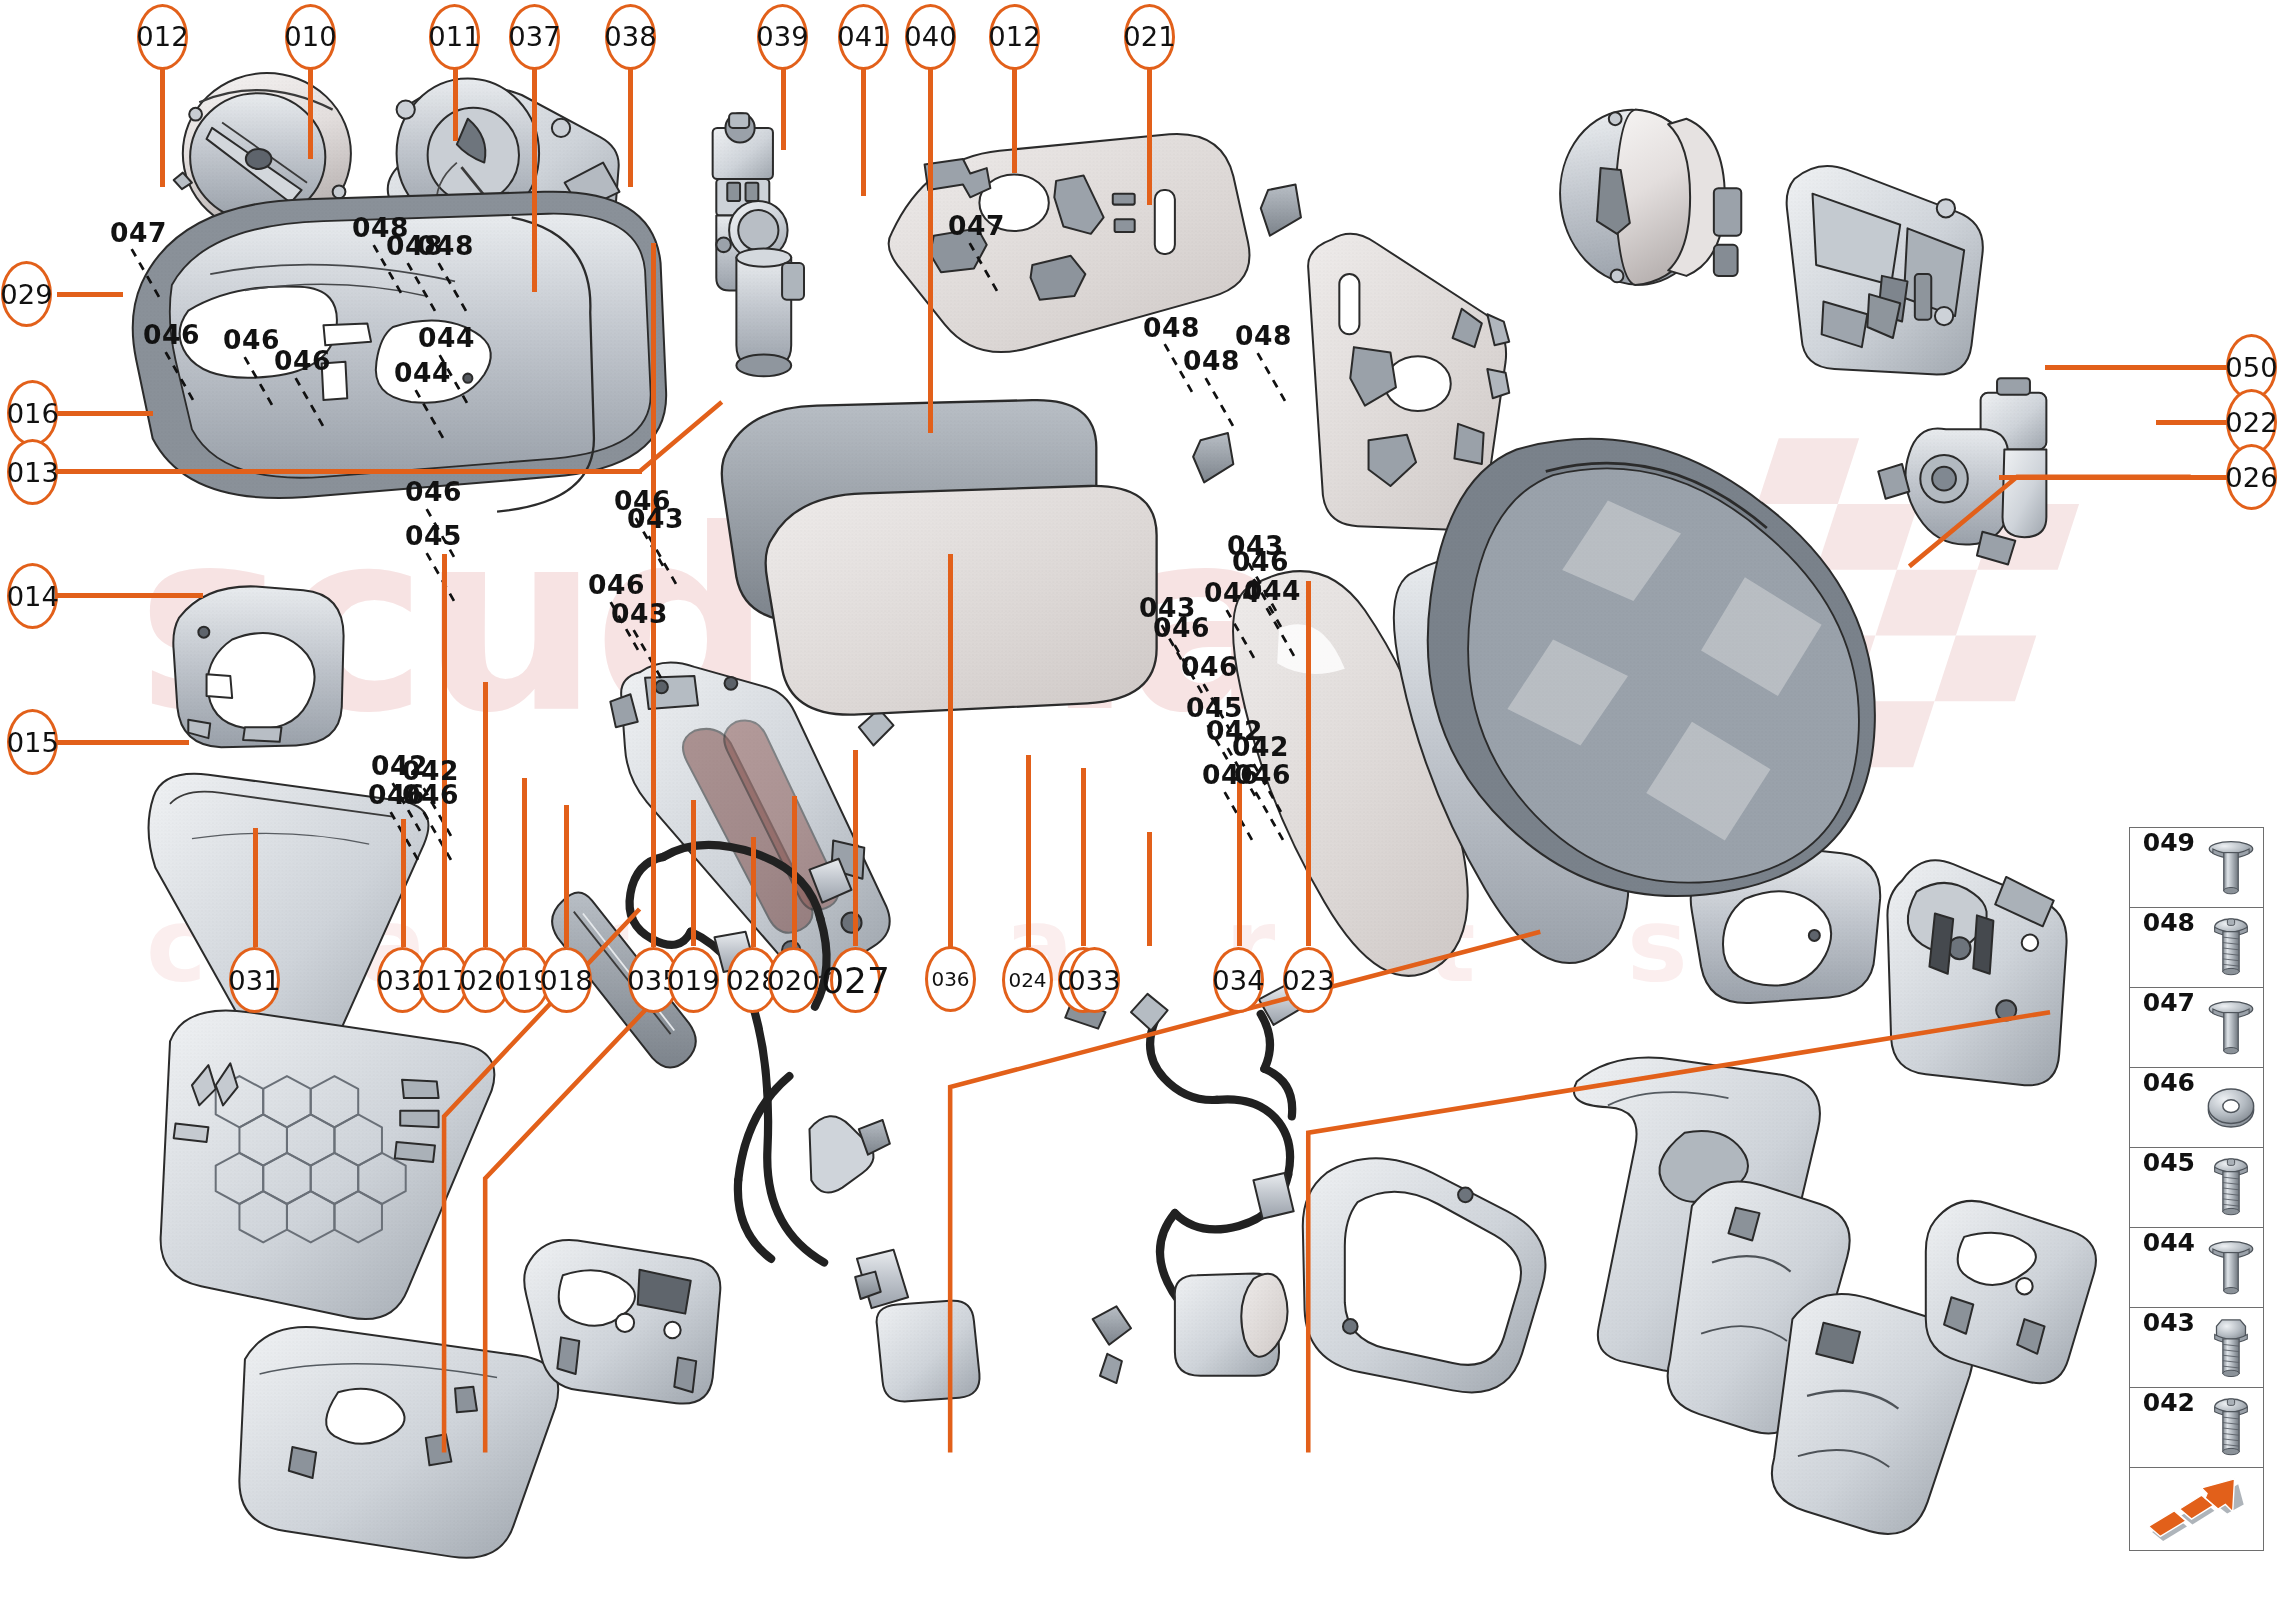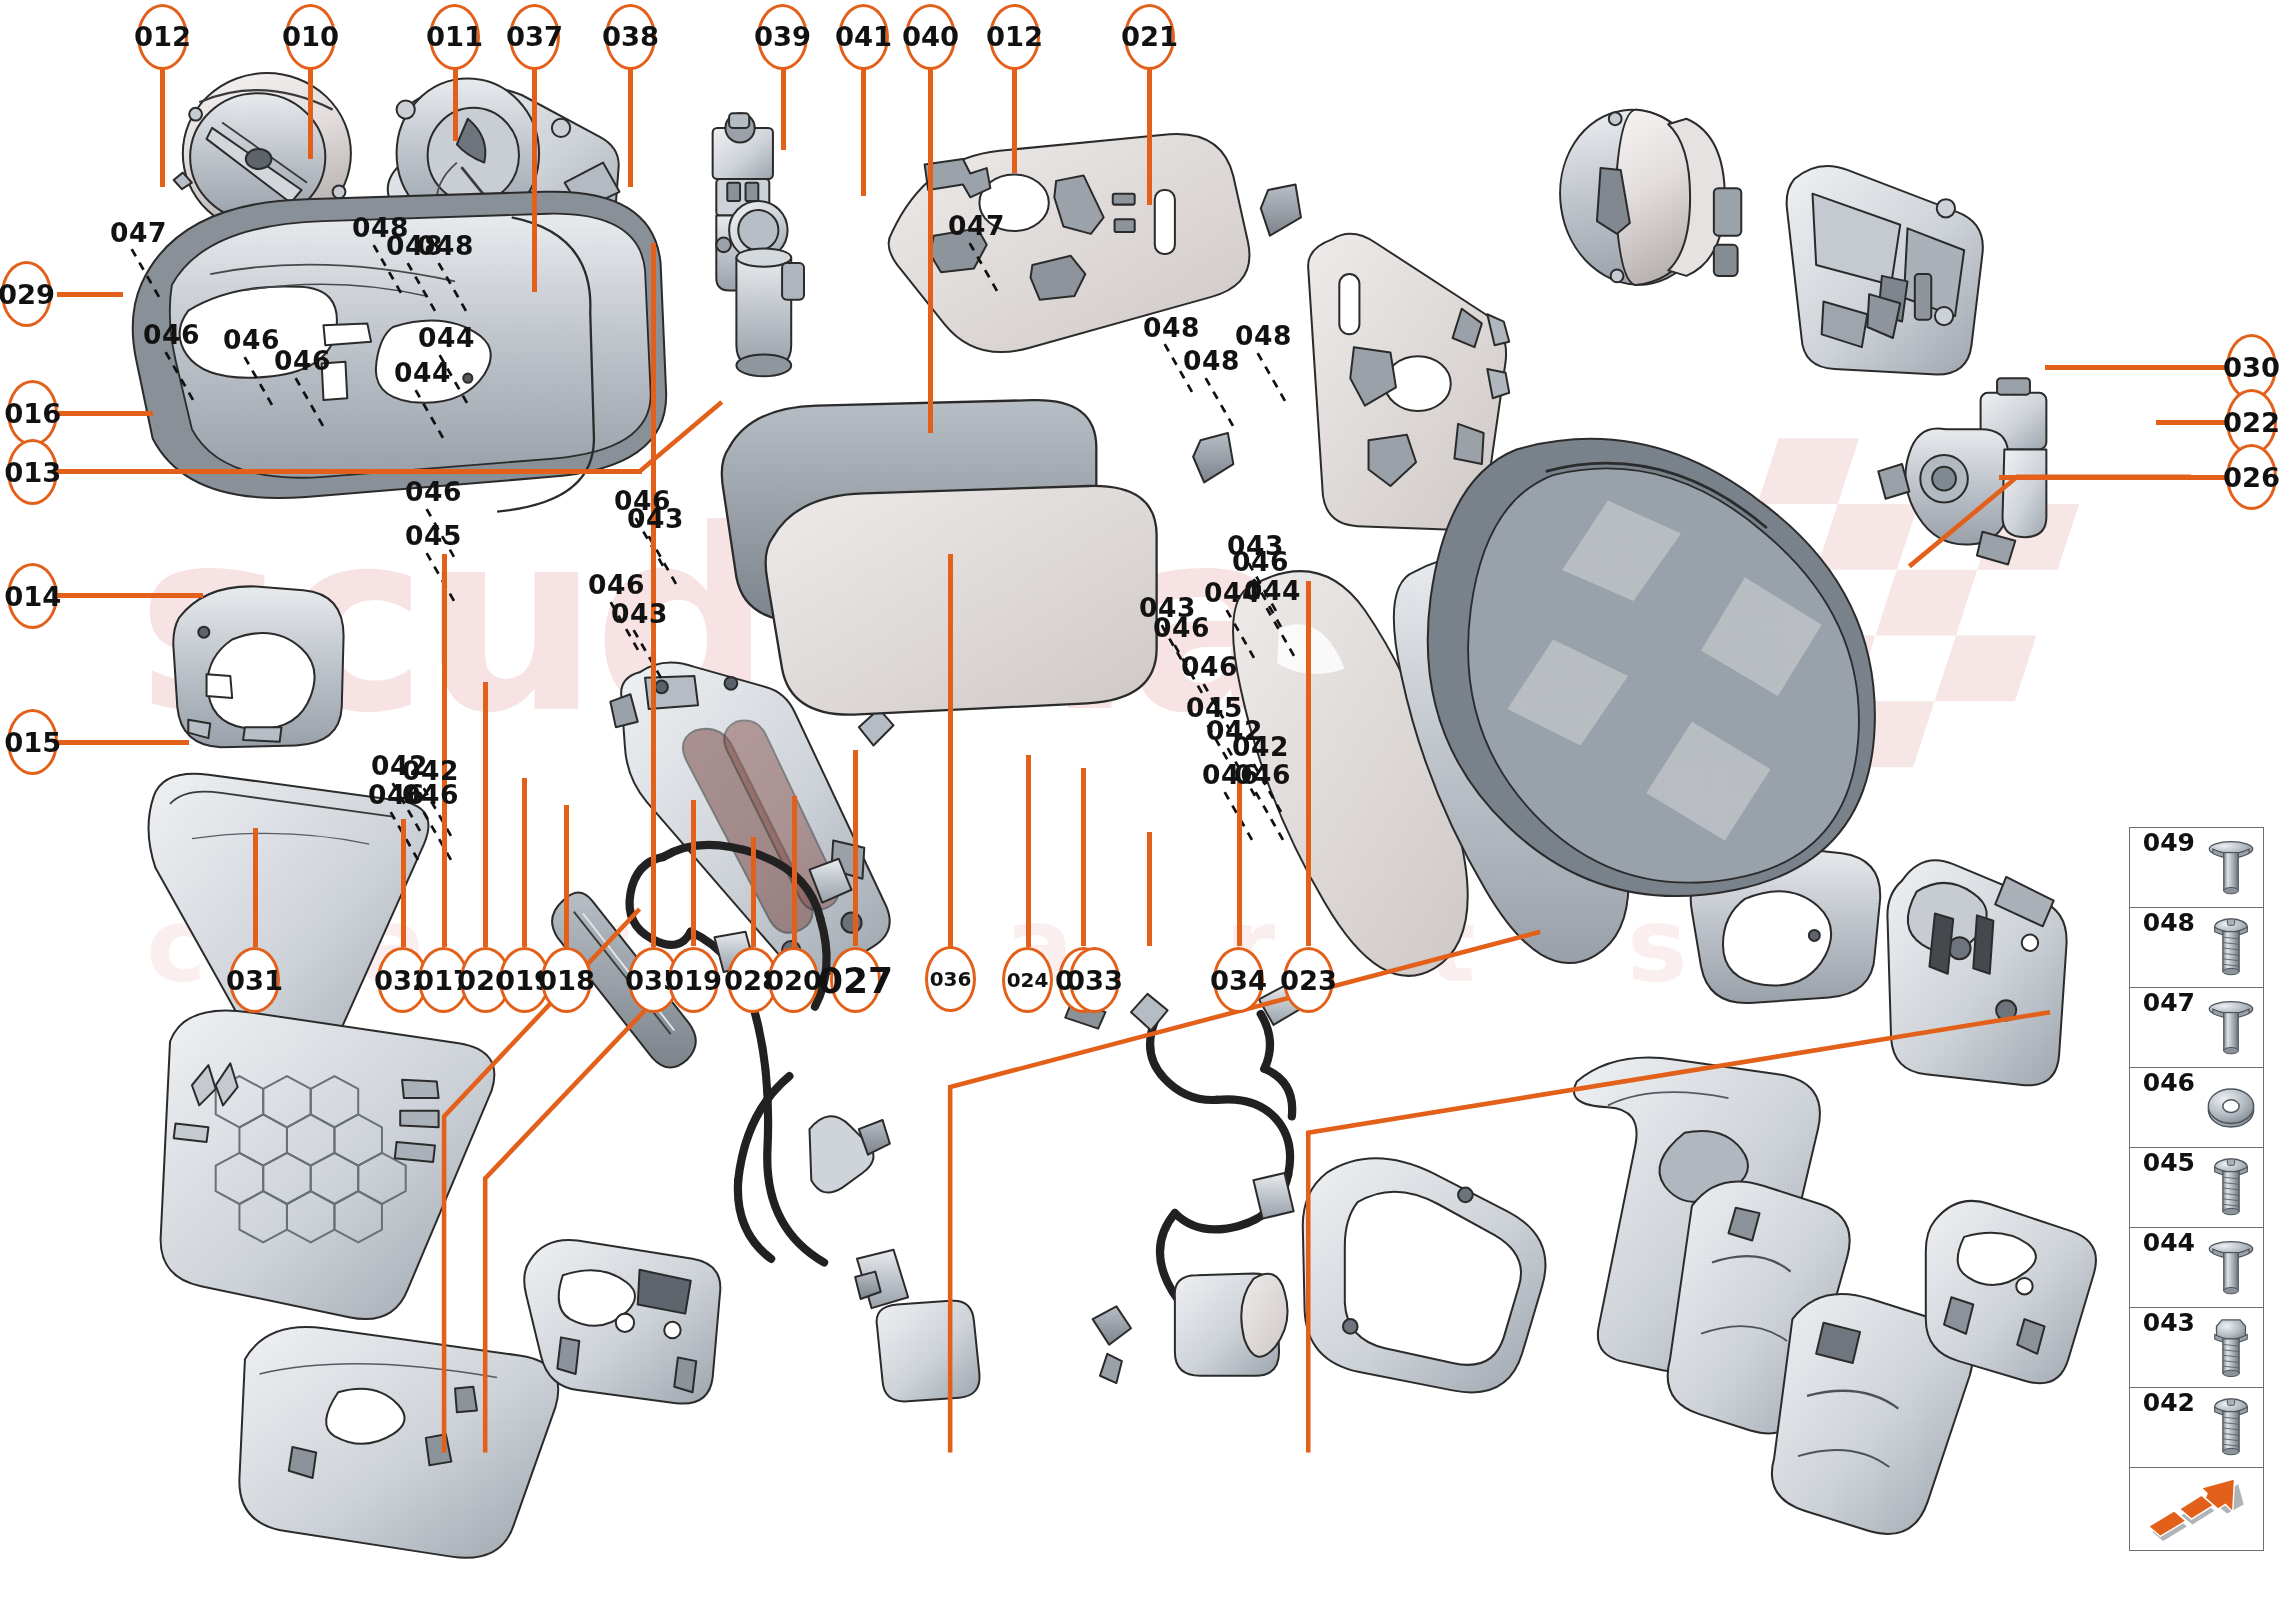--- a/index.html
+++ b/index.html
@@ -26,21 +26,21 @@
   }
   .wm-flag{position:absolute;pointer-events:none;}
 
   
   .cal{position:absolute;}
   .cal .bub{
     position:absolute;
     border:3.7px solid #e2601a;border-radius:50%;
     background:#ffffff;
     display:flex;align-items:center;justify-content:center;
-    font-weight:bold;color:#111;
+    font-weight:normal;color:#111;
     box-sizing:border-box;
     z-index:40;
   }
   .cal .lead{position:absolute;background:#e2601a;z-index:30;}
 
   
   .pn{
     position:absolute;font-weight:bold;color:#121212;
     font-size:26.5px;letter-spacing:0.5px;white-space:nowrap;z-index:35;
   }
@@ -572,21 +572,21 @@
       </div>
       <div class="cal">
         <div class="bub" style="left: 7.3px; top: 563px; width: 51px; height: 66px; font-size: 27.4px;">014</div>
         <div class="lead" style="left: 57px; top: 593px; height: 4.6px; width: 146px;"></div>
       </div>
       <div class="cal">
         <div class="bub" style="left: 7.3px; top: 709px; width: 51px; height: 66px; font-size: 27.4px;">015</div>
         <div class="lead" style="left: 57px; top: 740px; height: 4.6px; width: 132px;"></div>
       </div>
       <div class="cal">
-        <div class="bub" style="left: 2226px; top: 334px; width: 51px; height: 66px; font-size: 27.4px;">030</div>
+        <div class="bub" style="left: 2226px; top: 334px; width: 51px; height: 66px; font-size: 27.4px;">050</div>
         <div class="lead" style="left: 2045px; top: 365px; height: 4.6px; width: 183px;"></div>
       </div>
       <div class="cal">
         <div class="bub" style="left: 2226px; top: 389px; width: 51px; height: 66px; font-size: 27.4px;">022</div>
         <div class="lead" style="left: 2156px; top: 420px; height: 4.6px; width: 71px;"></div>
       </div>
       <div class="cal">
         <div class="bub" style="left: 2226px; top: 444px; width: 51px; height: 66px; font-size: 27.4px;">026</div>
         <div class="lead" style="left: 1999px; top: 475px; height: 4.6px; width: 228px;"></div>
       </div>

